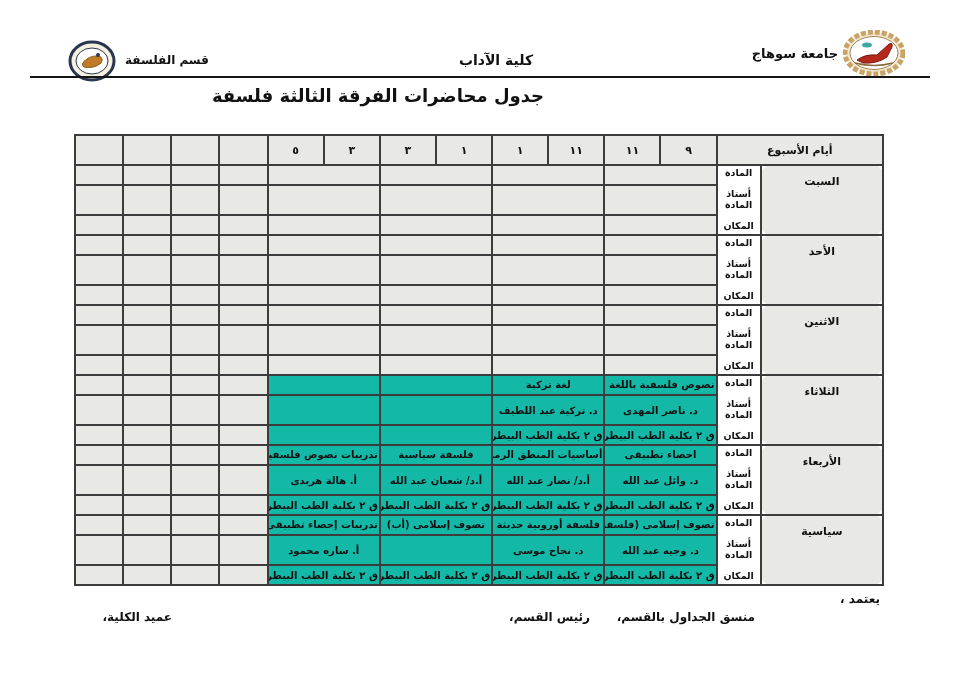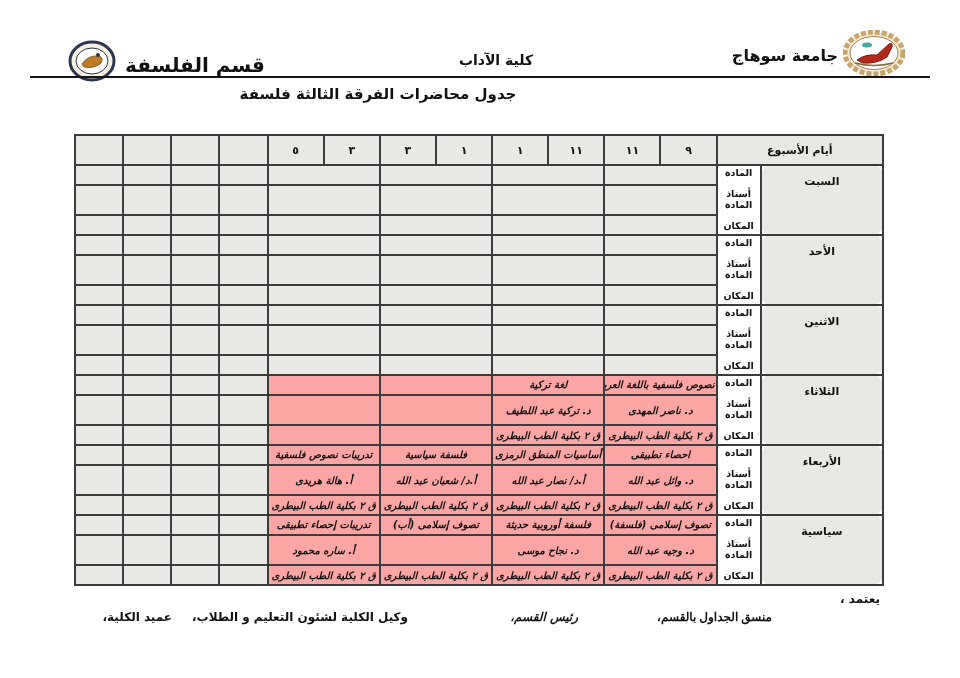--- a/index.html
+++ b/index.html
@@ -3,49 +3,49 @@
 <meta charset="utf-8">
 <style>
   * { margin:0; padding:0; box-sizing:border-box; }
   html,body { background:#888; }
   .page {
     position:relative; width:960px; height:678px; background:#ffffff;
     font-family:"DejaVu Sans", sans-serif; font-weight:bold; color:#111;
     overflow:hidden; margin:0 auto;
   }
   
-  .hdr-uni   { position:absolute; top:46px; right:122px; font-size:16px; direction:rtl; }
+  .hdr-uni   { position:absolute; top:46px; right:122px; font-size:13px; direction:rtl; }
   .uni-logo  { position:absolute; top:30px; right:55px; }
   .hdr-fac   { position:absolute; top:52px; left:16px; width:960px; text-align:center; font-size:14px; direction:rtl; }
   .dept-seal { position:absolute; top:40px; left:68px; }
-  .hdr-dept  { position:absolute; top:53px; left:125px; font-size:20px; direction:rtl; }
+  .hdr-dept  { position:absolute; top:53px; left:125px; font-size:12px; direction:rtl; }
   .rule      { position:absolute; top:76px; left:30px; width:900px; height:2px; background:#151515; }
   
-  .title    { position:absolute; top:85px;  left:0; width:756px; text-align:center; font-size:15px; direction:rtl; }
+  .title    { position:absolute; top:85px;  left:0; width:756px; text-align:center; font-size:18px; direction:rtl; }
   .subtitle { position:absolute; top:105px; left:0; width:756px; text-align:center; font-size:14px; direction:rtl; }
   
   table.sched {
     position:absolute; top:134px; left:74px; width:810px;
     border-collapse:collapse; table-layout:fixed; direction:rtl;
     background:#fff;
   }
   .sched td { border:2px solid #3c3c3c; text-align:center; vertical-align:middle;
               padding:0 1px; overflow:hidden; white-space:nowrap; }
   .c-day{width:122px;} .c-lab{width:44px;} .c-num{width:56px;} .c-nar{width:48px;}
   .r-head td { height:30px; background:#e8e8e4; font-size:11px; }
   .r-sub td  { height:18px; }
   .r-prof td { height:28px; }
   .r-loc td  { height:18px; }
   td.day  { background:#e8e8e4; vertical-align:top; padding-top:9px; font-size:11px;border-radius:10px; }
   td.labs { background:#ffffff; padding:0; }
   .lab-wrap { display:flex; flex-direction:column; justify-content:space-between;
               height:68px; font-size:9.5px; padding:2px 1px; line-height:1.15; direction:rtl; }
   td.c    { font-size:10px; }
   td.c.off, td.nar { background:#e8e8e4; }
-  td.c.on { background:#fca5a5;font-style:italic; }
+  td.c.on { background:#14b8a6; }
   
   .approve { position:absolute; top:592px; right:80px; font-size:12px; direction:rtl; }
   .sig-row { position:absolute; top:610px; left:0; width:960px; height:20px; }
   .sig-row span { position:absolute; font-size:12px; white-space:nowrap; direction:rtl; }
 </style>
 </head>
 <body>
 
 <div class="page">
 
@@ -351,19 +351,18 @@
           <td class="nar"></td>
           <td class="nar"></td>
           <td class="nar"></td>
           <td class="nar"></td>
         </tr>
       </tbody>
   </table>
 
   <div class="approve">يعتمد ،</div>
   <div class="sig-row" id="sig-row">
-      <span style="right: 188px; font-family: Liberation Serif, serif;">منسق الجداول بالقسم،</span>
-      <span style="right: 382px; font-style: italic;">رئيس القسم،</span>
-      <span style="right: 552px;">وكيل الكلية لشئون التعليم و الطلاب،</span>
+      <span style="right: 205px;">منسق الجداول بالقسم،</span>
+      <span style="right: 370px;">رئيس القسم،</span>
       <span style="right: 788px;">عميد الكلية،</span>
     </div>
 
 </div>
 
 </body></html>

